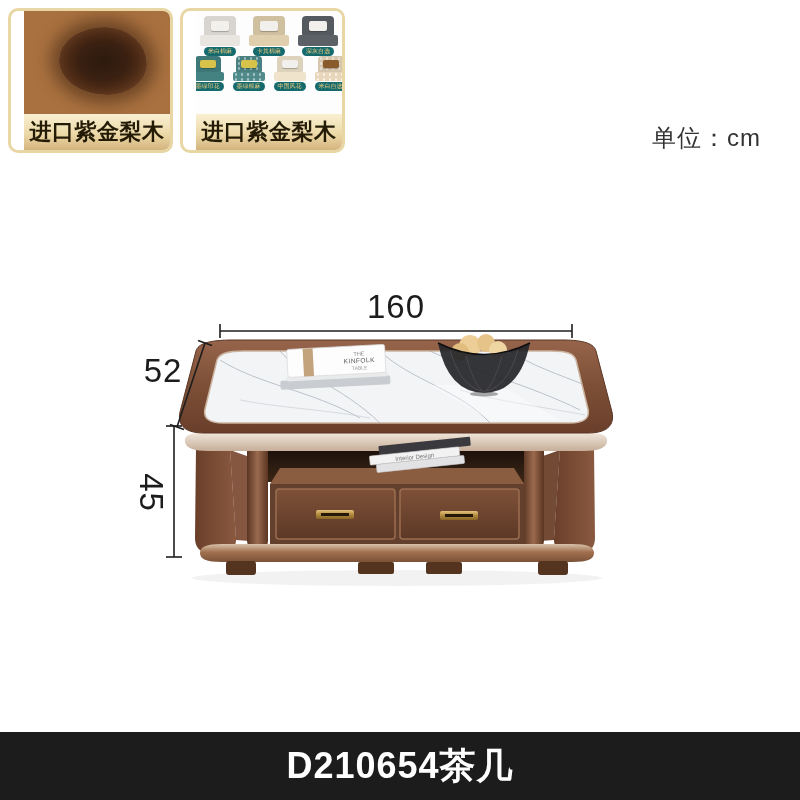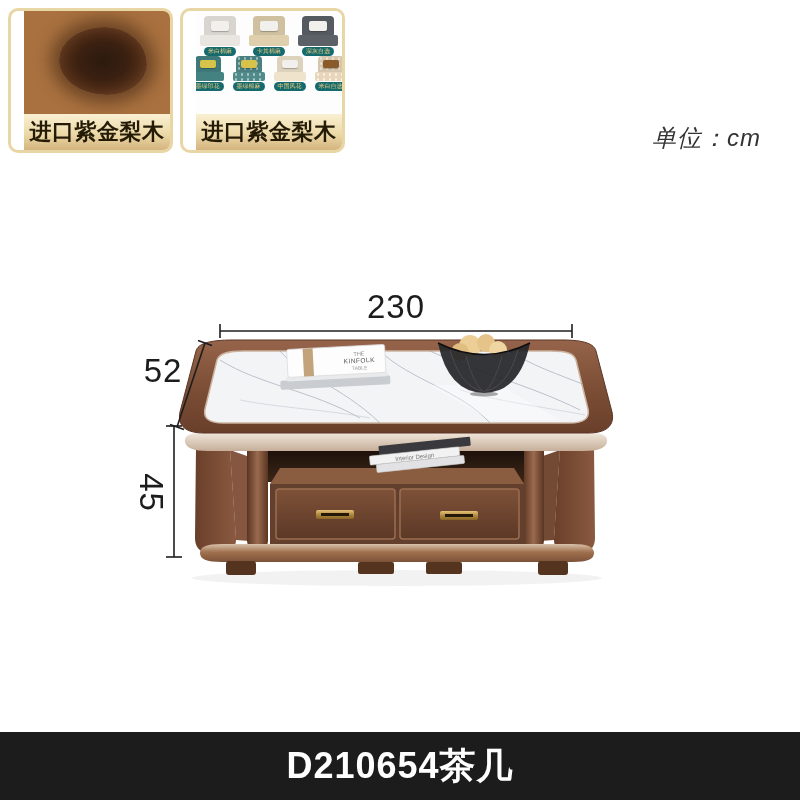--- a/index.html
+++ b/index.html
@@ -57,21 +57,21 @@
   .row2 .cushion { width:32px; height:25px; }
   .row2 .cushion .back { left:3px; width:26px; height:17px; }
   .row2 .cushion .seat { width:32px; height:9px; }
   .row2 .cushion .pillow { left:8px; top:4px; width:16px; height:8px; }
   .pattern .back, .pattern .seat {
       background-image:radial-gradient(circle, rgba(255,255,255,.45) 0 1px, transparent 1.5px);
       background-size:6px 5px; }
 
   
   .unit { position:absolute; left:652px; top:122px; font-size:24px; color:#333;
-          letter-spacing:1px; font-weight:500;font-style:italic; }
+          letter-spacing:1px; font-weight:500; }
 
   
   .diagram { position:absolute; left:130px; top:290px; width:530px; height:312px; }
   .diagram svg { position:absolute; inset:0; }
   .dim { position:absolute; color:#1c1c1c; font-size:33px; font-weight:500;
          text-align:center; line-height:1; letter-spacing:1px; }
   .dim-w { left:221px; top:0px; width:90px; }
   .dim-d { left:6px; top:64px; width:54px; }
   .dim-h { left:-14px; top:186px; width:70px; transform:rotate(90deg); }
 
@@ -300,20 +300,20 @@
         <line x1="40" y1="134.5" x2="54" y2="139.5"></line>
       </g>
       <g>
         <line x1="44" y1="136" x2="44" y2="267"></line>
         <line x1="36" y1="136" x2="52" y2="136"></line>
         <line x1="36" y1="267" x2="52" y2="267"></line>
       </g>
     </g>
   </svg>
 
-  <div class="dim dim-w">230</div>
+  <div class="dim dim-w">160</div>
   <div class="dim dim-d">52</div>
   <div class="dim dim-h">45</div>
 </div>
 
 <div class="banner">
   <span>D210654茶几</span>
 </div>
 
 </body></html>

